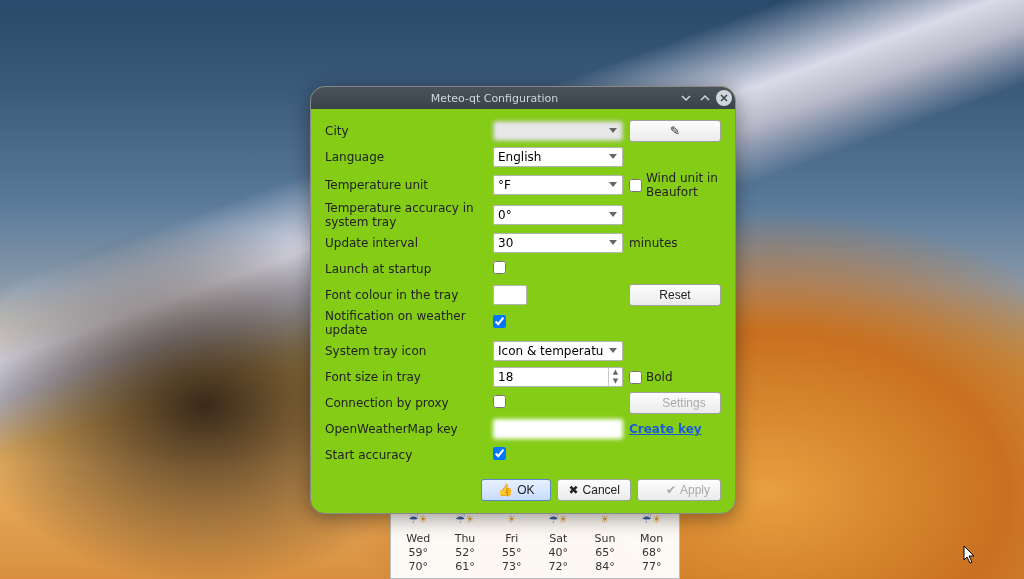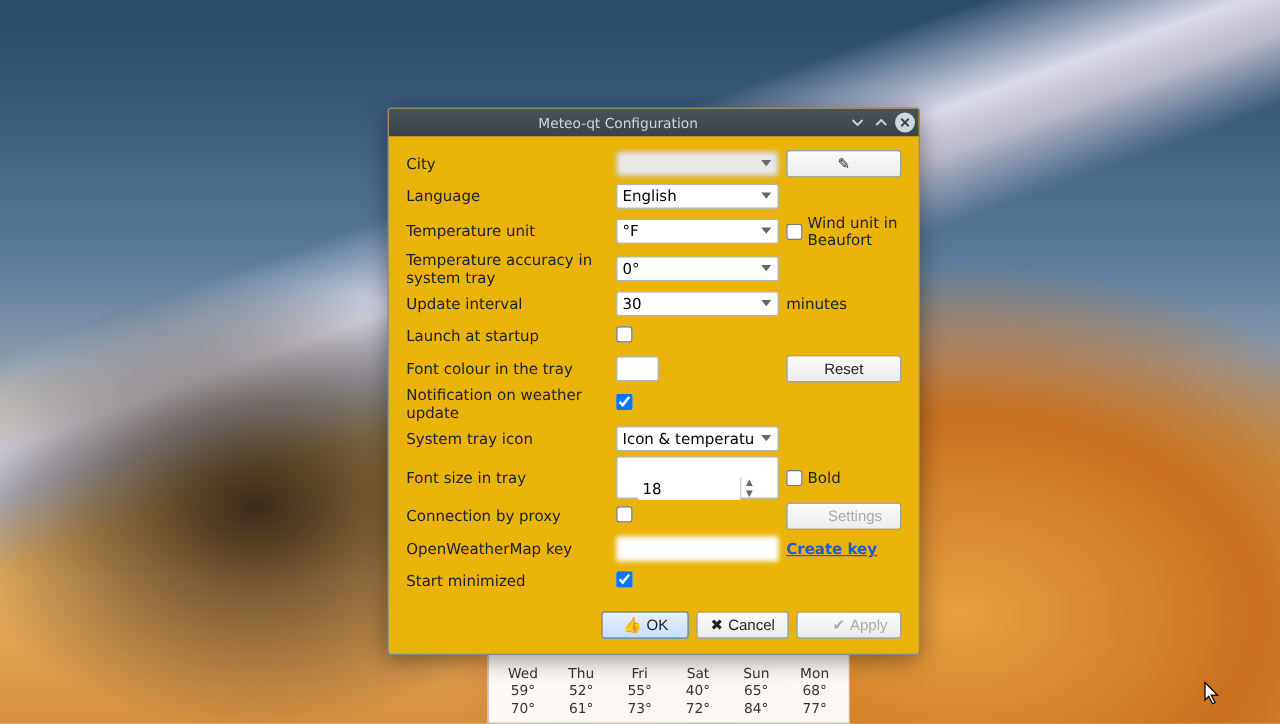--- a/index.html
+++ b/index.html
@@ -37,23 +37,23 @@
   }
   .forecast .day { flex:1; text-align:center; font-size:11px; color:#333; }
   .forecast .icon { height:22px; display:flex; align-items:center; justify-content:center; margin-bottom:2px; }
   .forecast .dow { font-weight:normal; margin:2px 0 1px; }
   .forecast .temps span { display:block; line-height:1.25; }
   
   .dialog {
     position:absolute;
     left: 310px; top: 86px;
     width: 426px;
-    background:#eab308;
+    background:#84cc16;
     border:1px solid #888;
-    border-radius:3px;
+    border-radius:15px;
     box-shadow: 0 4px 20px rgba(0,0,0,0.4);
     overflow:hidden;
   }
   .titlebar {
     height:22px;
     background: linear-gradient(180deg,#4a525a 0%,#3a424a 100%);
     color:#cfd6dc;
     display:flex; align-items:center;
     font-size:11px;
   }
@@ -91,21 +91,21 @@
     height:22px; min-width:70px; padding:0 10px;
     border:1px solid #a0a0a0; border-radius:3px;
     background:linear-gradient(180deg,#fdfdfd,#ebebeb);
     font-size:12px; color:#222;
     display:inline-flex;align-items:center;justify-content:center;gap:4px;
     cursor:pointer;
   }
   .btn.wide{width:100%;}
   .btn.primary{background:linear-gradient(180deg,#e8f0ff,#c8dcff);border-color:#5a88c8;}
   .btn.disabled{color:#aaa;cursor:default;padding-left:28px;}
-  .spinbox{display:flex;align-items:flex-start;padding:16px;}
+  .spinbox{display:flex;align-items:center;padding:0;}
   .spinbox input{border:none;flex:1;padding:1px 4px;font-size:12px;height:18px;}
   .spinbox .spin{width:14px;display:flex;flex-direction:column;border-left:1px solid #ccc;}
   .spinbox .spin span{height:9px;text-align:center;font-size:7px;line-height:9px;color:#666;}
   .colorbox{width:34px;}
   input[type=checkbox]{width:13px;height:13px;}
   a.link{color:#1a5bd6;text-decoration:underline;font-size:12px;font-weight:bold;}
   .button-row{
     display:flex;justify-content:flex-end;gap:6px;
     padding:6px 0 6px 0;margin-top:6px;
   }
@@ -306,21 +306,21 @@
 
     <div class="form-row">
       <div class="lab">OpenWeatherMap key</div>
       <div class="mid"><input type="text" class="blur" style="border: none;"></div>
       <div class="aft">
           <a href="#" class="link">Create key</a>
         </div>
     </div>
 
     <div class="form-row">
-      <div class="lab">Start minimized</div>
+      <div class="lab">Start accuracy</div>
       <div class="mid"><input type="checkbox" checked="" style=""></div>
       <div class="aft"></div>
     </div>
 
     <div class="button-row">
       <button class="btn primary">
         <span>👍</span>
           <span>OK</span>
       </button>
       <button class="btn">

